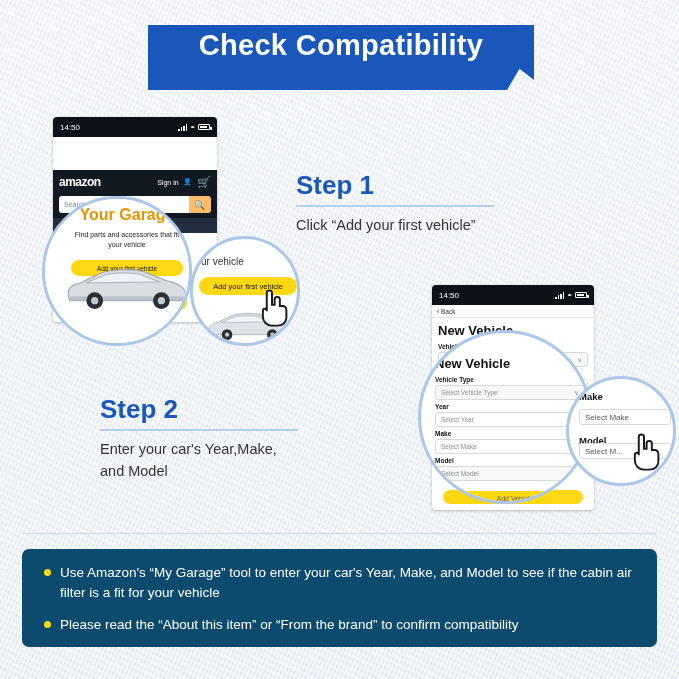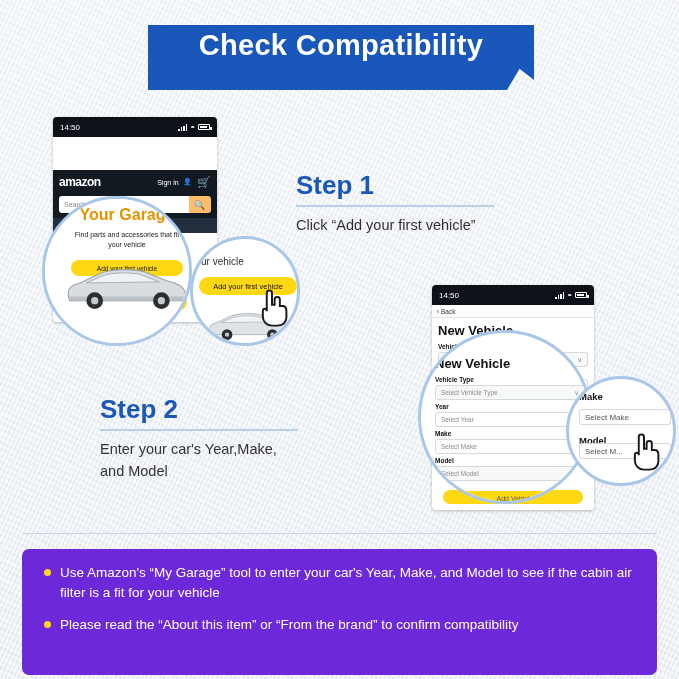--- a/index.html
+++ b/index.html
@@ -168,22 +168,22 @@
   .c4-row{ position:absolute; left:10px; font-size:9.5px; color:#111; font-weight:bold;}
   .c4-fld{
     position:absolute; left:10px; height:16px; width:92px;
     border:1px solid #d5d9d9; border-radius:3px; background:#fff;
     font-size:8px; color:#555; display:flex; align-items:center; padding-left:5px;
   }
 
   
   .hr-top{ position:absolute; left:22px; top:533px; width:635px; height:1px; background:#c9d6e6;}
   .footer{
-    position:absolute; left:22px; top:549px; width:635px; height:126px;
-    background:#6d28d9; border-radius:7px; color:#fff; padding:14px 22px 0 22px;
+    position:absolute; left:22px; top:549px; width:635px; height:98px;
+    background:#0c4a6e; border-radius:7px; color:#fff; padding:14px 22px 0 22px;
   }
   .bullet{ display:flex; gap:9px; margin-bottom:11px;}
   .bullet .dot{
     flex:0 0 auto; width:7px; height:7px; border-radius:50%; background:#ffd814; margin-top:6px;
   }
   .bullet .txt{ font-size:13.5px; line-height:1.5;}
 </style>
 </head>
 <body>
 

